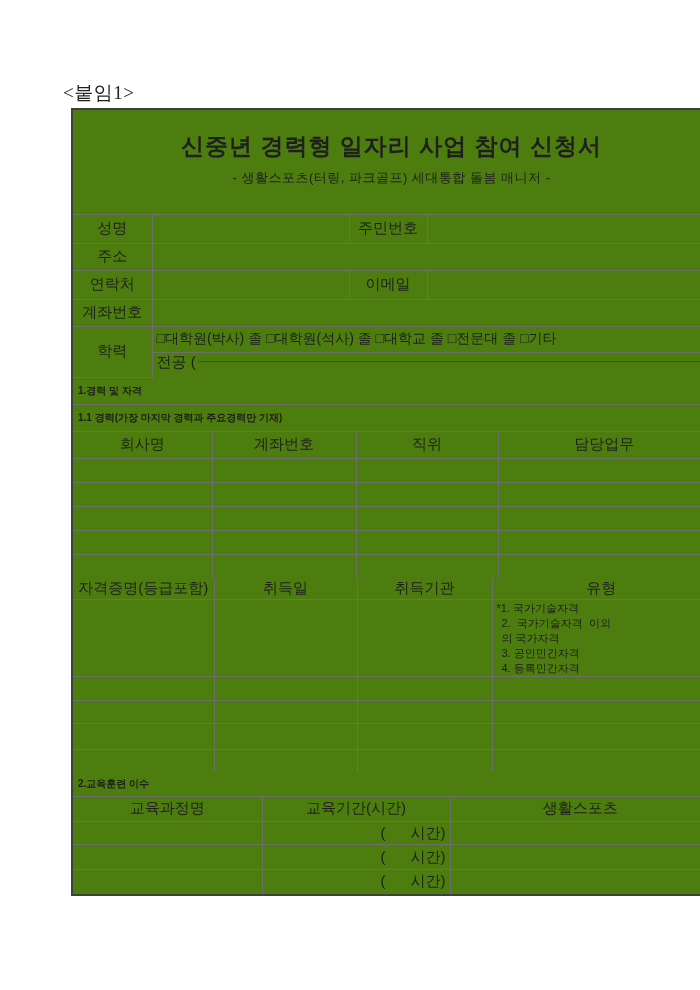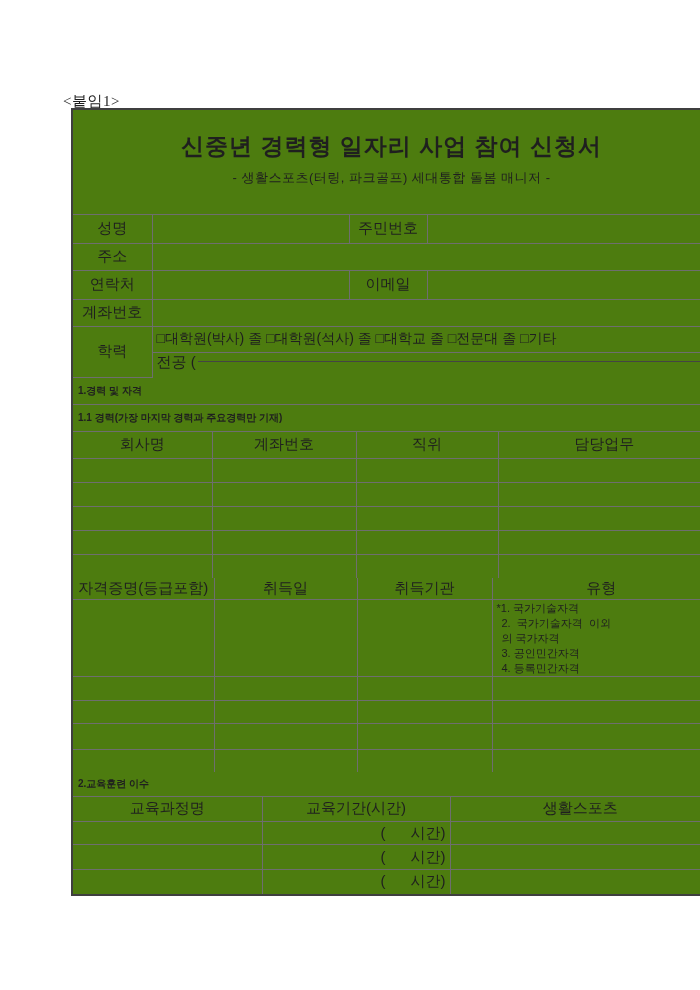--- a/index.html
+++ b/index.html
@@ -9,23 +9,23 @@
     color:#1f1f1f;
   }
   .page {
     position:relative;
     width:700px; height:990px;
     background:#ffffff;
     margin:0 auto;
     overflow:hidden;
   }
   .attach {
-    position:absolute; left:63px; top:92px;
+    position:absolute; left:63px; top:80px;
     font-family:"Liberation Serif","DejaVu Serif",serif;
-    font-size:15px; letter-spacing:0.5px;
+    font-size:19px; letter-spacing:0.5px;
   }
   .formbox {
     position:absolute; left:71px; top:108px; width:641px;
     border:2px solid #3f3f3f;
     box-sizing:border-box;
     background:#4d7c0f;
   }
   
   .titleblock {
     height:105px; box-sizing:border-box;

